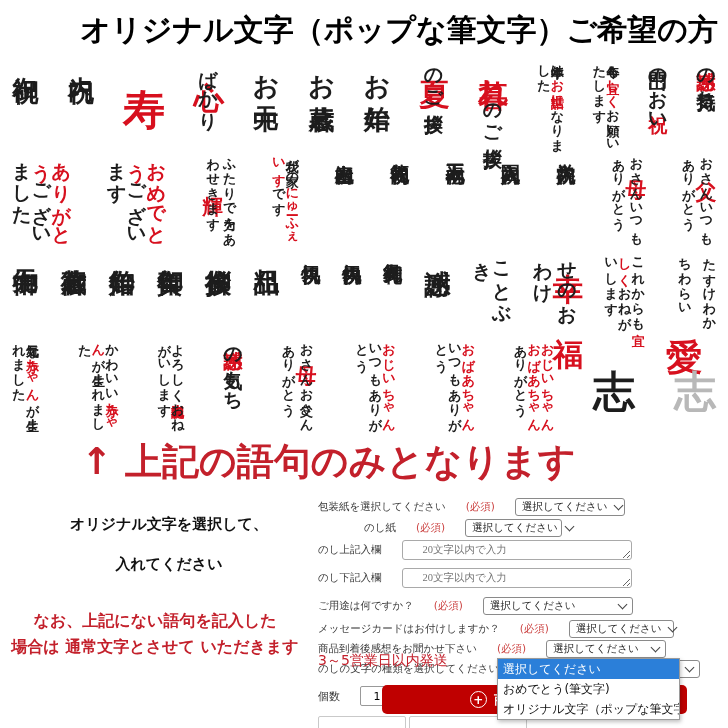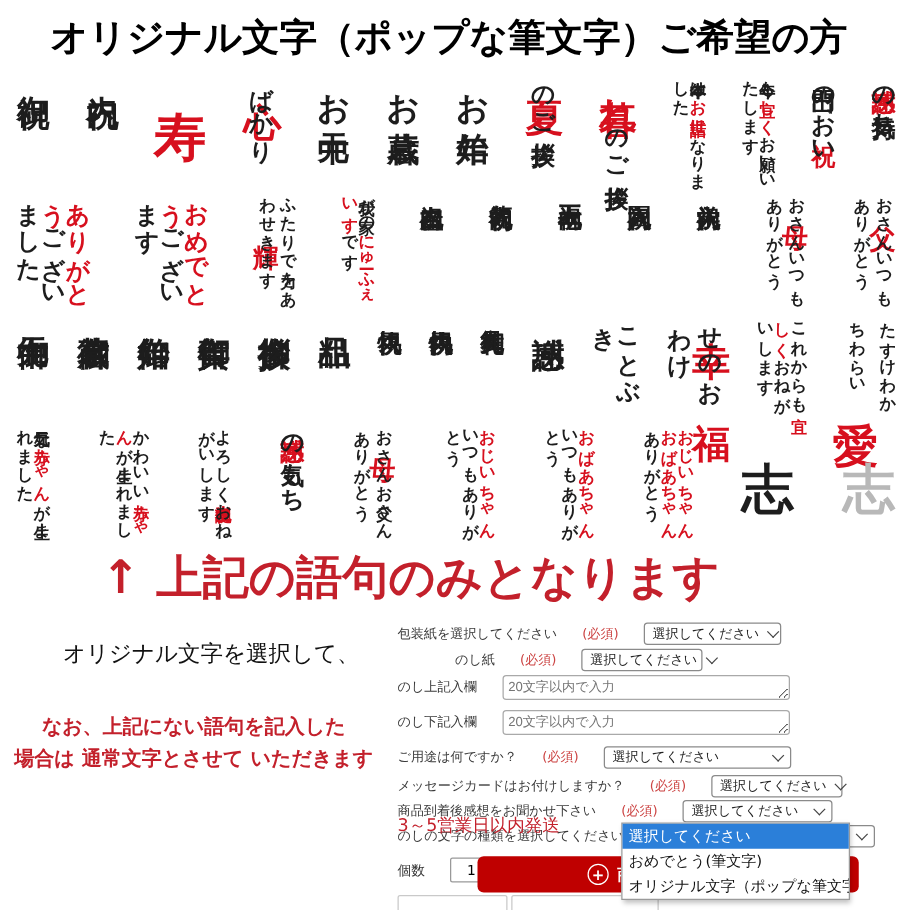--- a/index.html
+++ b/index.html
@@ -1,19 +1,19 @@
 <!DOCTYPE html>
 <html><head>
 <meta charset="utf-8">
 <style>
   html,body{margin:0;padding:0;}
   body{width:728px;height:728px;position:relative;background:#fff;overflow:hidden;
        font-family:"DejaVu Sans",sans-serif;}
   
-  .page-title{position:absolute;top:10px;left:0;width:718px;text-align:center;
+  .page-title{position:absolute;top:10px;left:0;width:718px;text-align:right;
     font-size:30px;font-weight:bold;color:#000;letter-spacing:0px;white-space:nowrap;}
   
   .callig-grid{position:absolute;top:56px;left:0;width:728px;height:382px;}
   .callig-row{display:flex;justify-content:space-between;align-items:flex-start;padding:0 12px;}
   .callig-row.r1{height:93px;}
   .callig-row.r2{height:100px;}
   .callig-row.r3{height:86px;}
   .callig-row.r4{height:103px;}
   .word{writing-mode:vertical-rl;text-orientation:upright;height:100%;
     font-weight:bold;line-height:1.04;letter-spacing:0;}
@@ -24,35 +24,35 @@
   .seg.black{color:#1d1d1d;}
   .seg.red{color:#d7101e;}
   .seg.gray{color:#b8b8b8;}
   .seg.big{font-size:1.6em;line-height:1.0;}
   .seg.huge{font-size:2.8em;line-height:1.0;}
   
   .arrow-note{position:absolute;top:437px;left:0;width:657px;text-align:center;
     font-size:37px;font-weight:bold;color:#c3202b;white-space:nowrap;}
   
   .instructions{position:absolute;top:490px;left:0;width:310px;text-align:center;}
-  .instr-black{margin-top:14px;font-size:18px;font-weight:400;color:#111;line-height:40px;padding-left:28px;}
+  .instr-black{margin-top:14px;font-size:15px;font-weight:700;color:#111;line-height:40px;padding-left:28px;}
   .instr-red{margin-top:24px;font-size:16px;font-weight:bold;color:#c3202b;line-height:26px;}
   
   .order-form{position:absolute;top:490px;left:310px;width:418px;height:238px;
     font-size:10.5px;color:#3a3a3a;}
   .frow{position:absolute;left:8px;display:flex;align-items:center;gap:20px;white-space:nowrap;}
   .flabel{color:#3a3a3a;}
   .req{color:#cc4443;}
   .selbox{display:inline-flex;align-items:center;justify-content:space-between;
     border:1px solid #8a8a8a;border-radius:3px;background:#fff;height:18px;
     padding:0 6px;box-sizing:border-box;color:#222;cursor:pointer;}
   .chev{width:6px;height:6px;border-right:1.6px solid #444;border-bottom:1.6px solid #444;
     transform:rotate(45deg);margin-top:-3px;flex:none;margin-left:8px;}
   textarea.fta{width:230px;height:20px;border:1px solid #a9a9a9;border-radius:3px;
-    font-family:Liberation Sans, sans-serif;font-size:10.5px;padding:2px 4px;box-sizing:border-box;color:#333;}
+    font-family:Liberation Serif, serif;font-size:10.5px;padding:2px 20px;box-sizing:border-box;color:#333;}
   .ship-note{position:absolute;left:8px;top:162px;font-size:14px;color:#c3202b;}
   .qty-label{font-size:11px;color:#333;}
   .qty-input{width:34px;height:20px;border:1px solid #999;border-radius:2px;
     font-size:11px;text-align:center;font-family:"DejaVu Sans",sans-serif;box-sizing:border-box;}
   .cart-btn{position:absolute;left:72px;top:195px;width:305px;height:29px;background:#bf0000;
     border:none;border-radius:5px;color:#fff;font-weight:bold;font-size:13px;
     display:flex;align-items:center;justify-content:center;cursor:pointer;
     font-family:"DejaVu Sans",sans-serif;}
   .plus-icon{display:inline-flex;align-items:center;justify-content:center;
     width:15px;height:15px;border:1.5px solid #fff;border-radius:50%;
@@ -127,20 +127,21 @@
       <div class="word size-xl"><span class="seg black">志</span></div>
       <div class="word size-xl"><span class="seg gray">志</span></div>
     </div>
   </div>
 
 <div class="arrow-note">↑ 上記の語句のみとなります</div>
 
 <div class="instructions">
   <div class="instr-black">
     <div>オリジナル文字を選択して、</div>
+    <div>入れてください</div>
   </div>
   <div class="instr-red">
     <div>なお、上記にない語句を記入した</div>
     <div>場合は 通常文字とさせて いただきます</div>
   </div>
 </div>
 
 <div class="order-form">
 
   <div class="frow" style="top:8px;">

